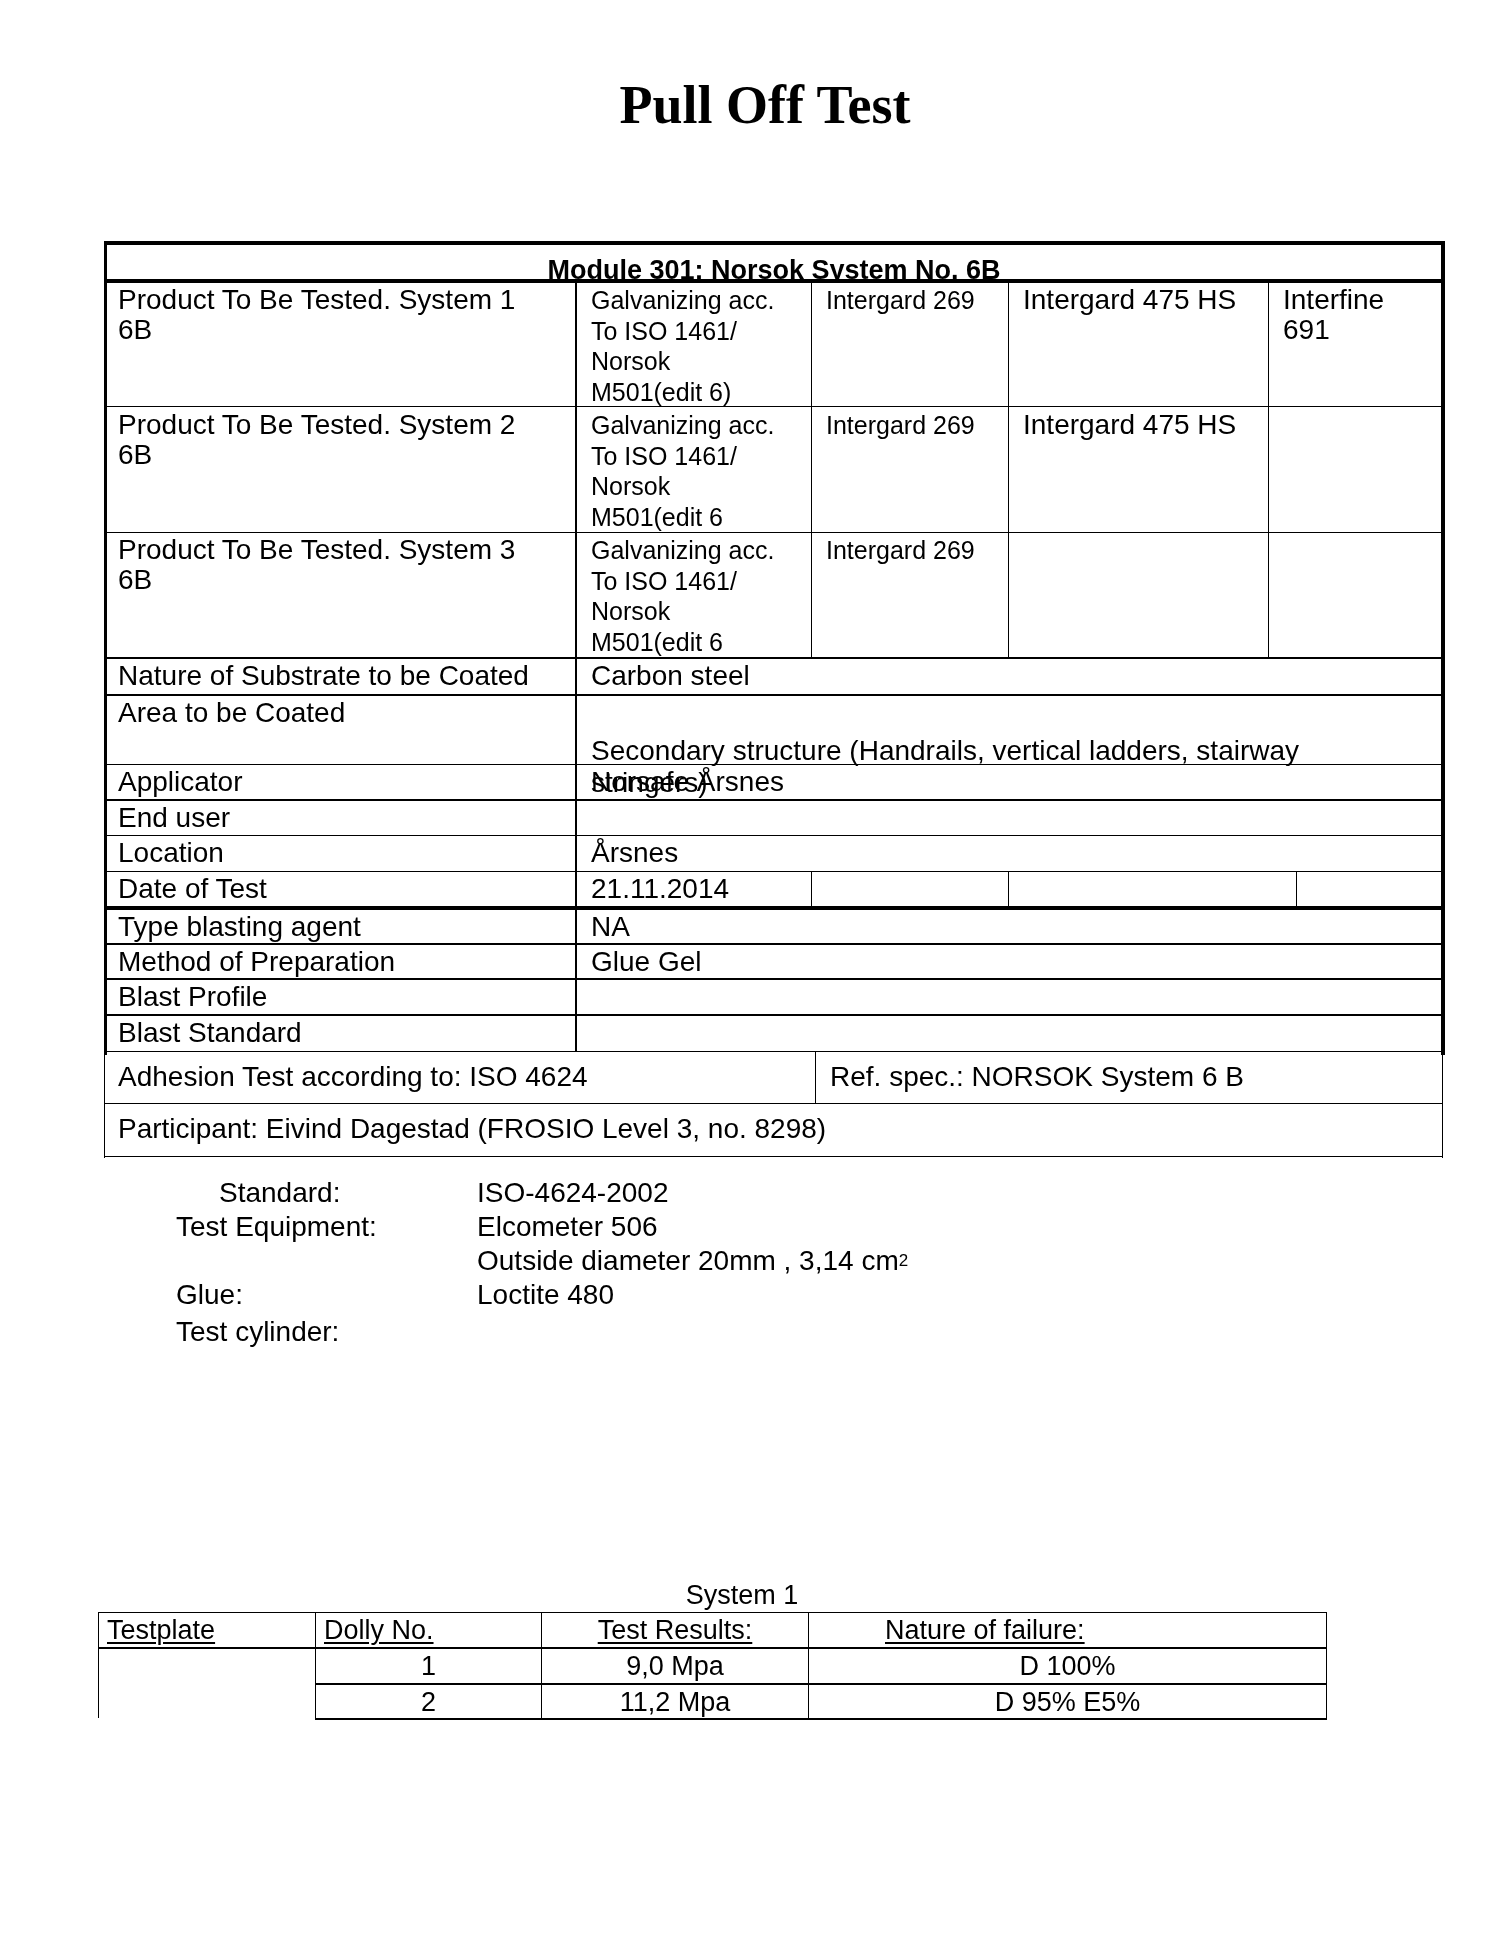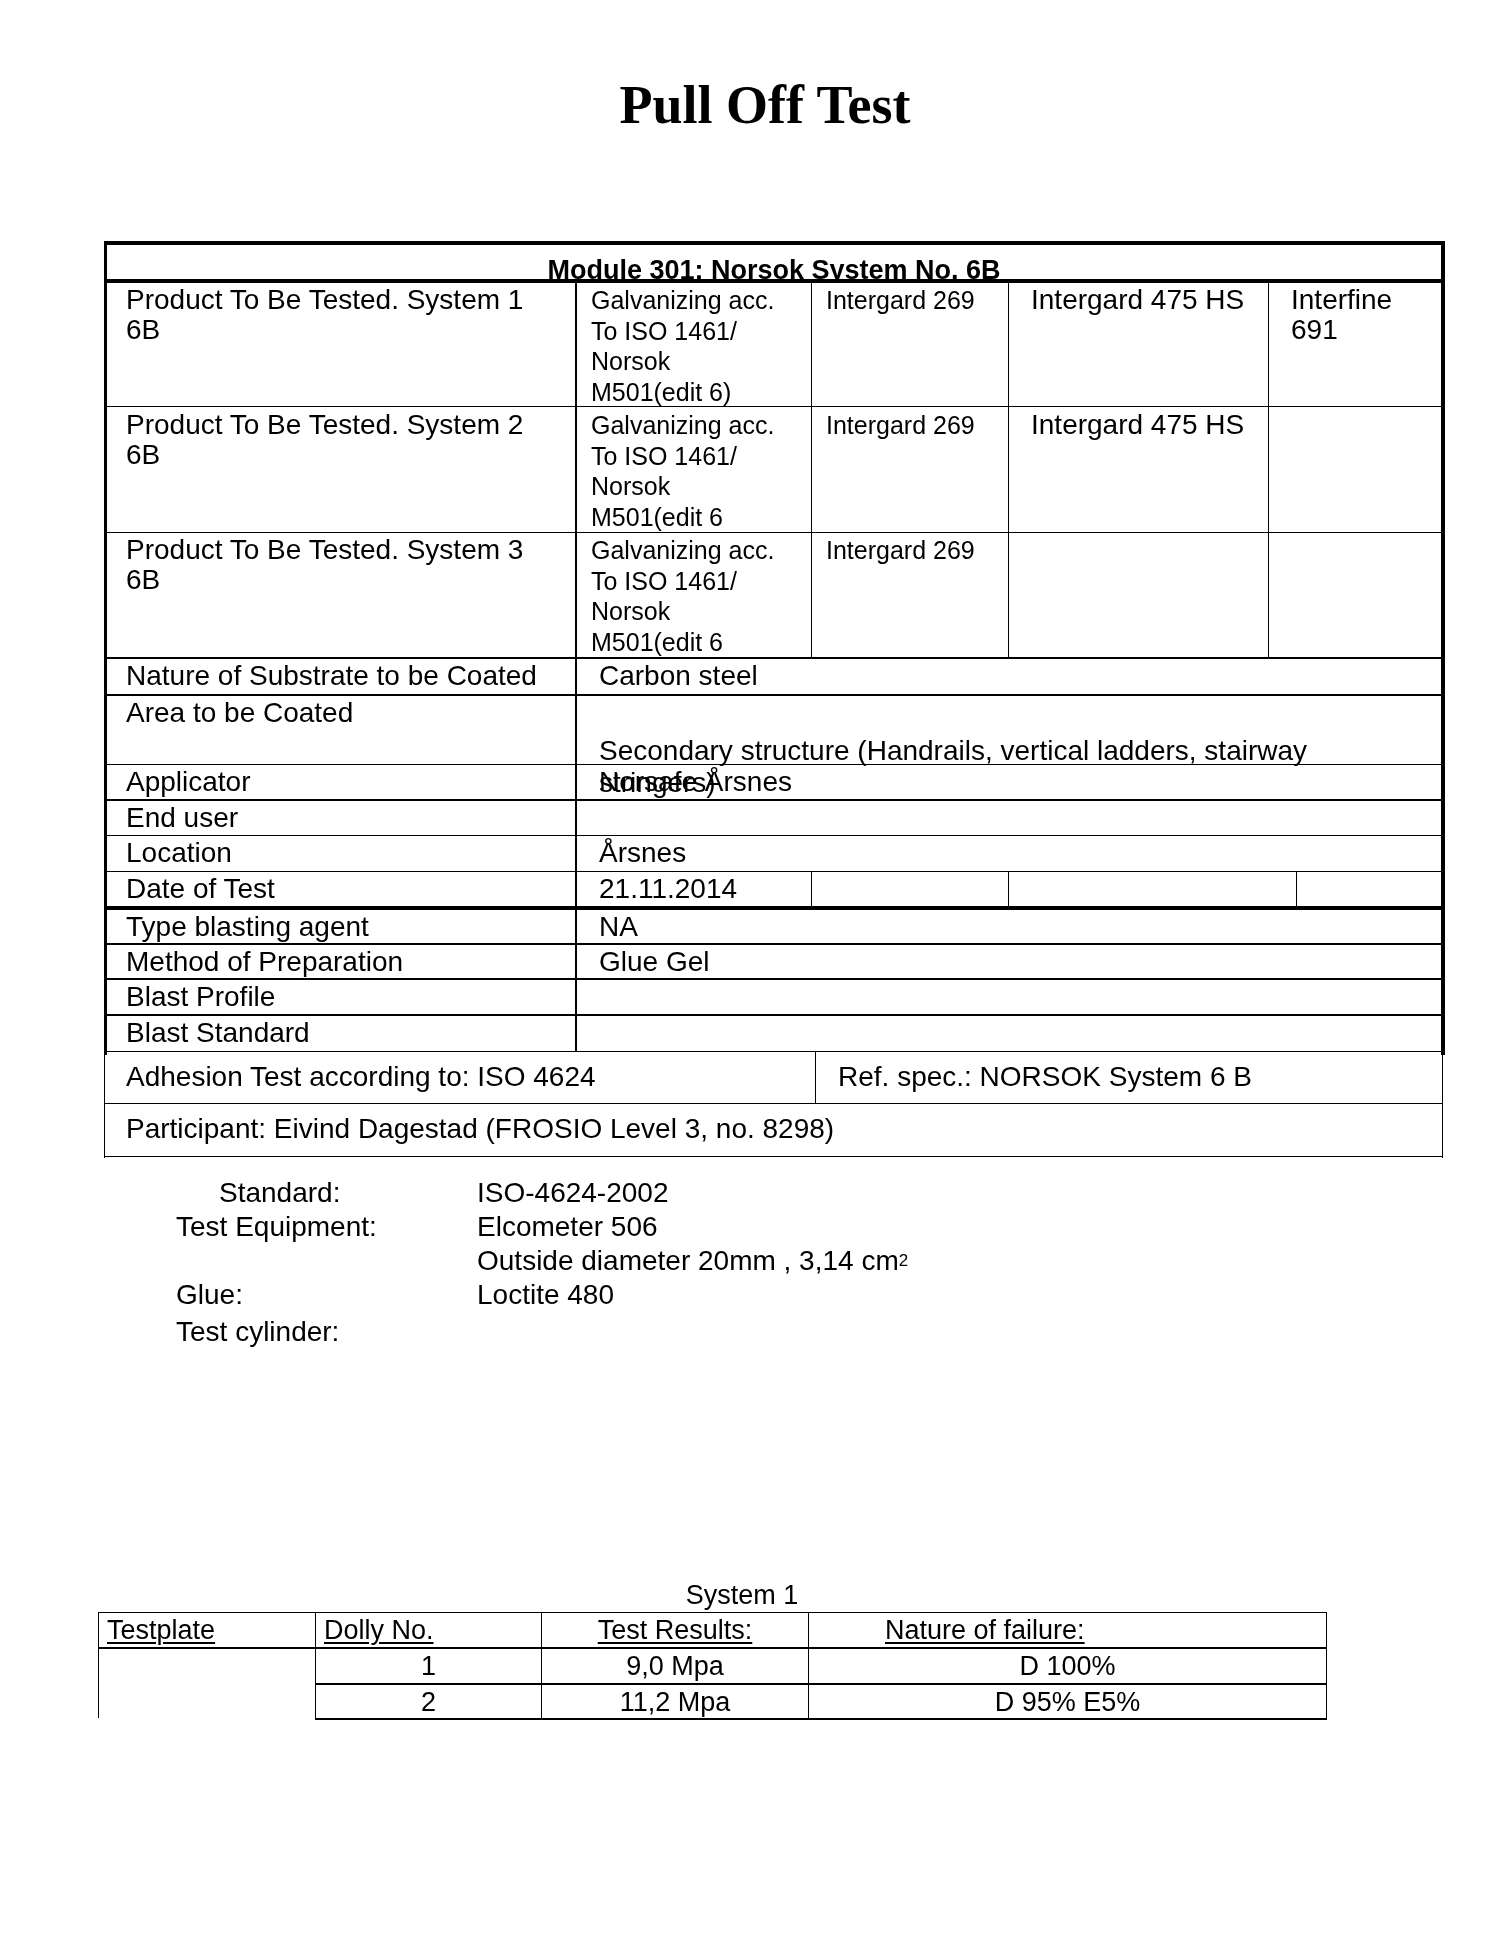--- a/index.html
+++ b/index.html
@@ -1,19 +1,19 @@
 <!DOCTYPE html>
 <html><head>
 <meta charset="utf-8">
 <style>
   html, body { margin:0; padding:0; background:#ffffff; }
   body { width:1500px; height:1942px; position:relative; overflow:hidden; color:#000; font-family:"Liberation Sans", sans-serif; }
   .abs { position:absolute; box-sizing:border-box; }
   .title { left:0; width:1484px; top:70px; text-align:center; font-family:"Liberation Serif", "DejaVu Serif", serif; font-weight:bold; font-size:54px; line-height:70px;padding-left:46px; }
-  .cell { position:absolute; box-sizing:border-box; padding:2px 0 0 22px; font-size:28px; line-height:30px; white-space:pre-line; overflow:hidden; }
+  .cell { position:absolute; box-sizing:border-box; padding:2px 0 0 14px; font-size:28px; line-height:30px; white-space:pre-line; overflow:hidden; }
   .cell.sm { font-size:25px; line-height:30.5px; padding-left:14px; padding-top:2px; }
   .hdr { font-weight:bold; text-align:center; font-size:27px; line-height:34px; padding:8px 0 0 0; }
   .hline { position:absolute; background:#000; }
   .vline { position:absolute; background:#000; }
   .info-label, .info-value { position:absolute; font-size:28px; line-height:34px; white-space:nowrap; }
   sup { font-size:17px; line-height:0; position:relative; top:-4px; vertical-align:baseline; }
   .rcell { position:absolute; box-sizing:border-box; font-size:27px; line-height:34px; text-align:center; white-space:nowrap; }
   .rcell.u { text-decoration:underline; text-underline-offset:3px; }
 </style>
 </head>

